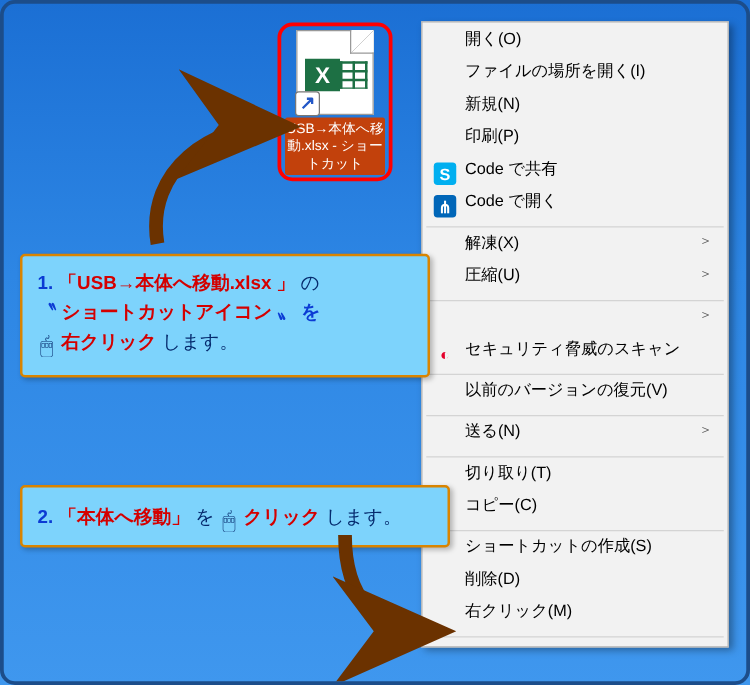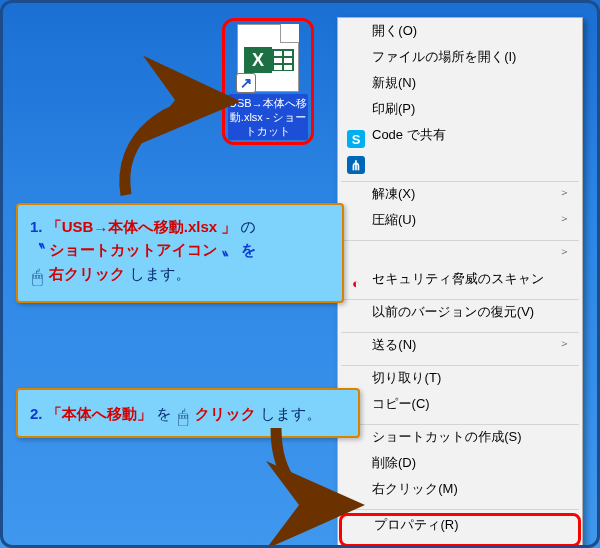--- a/index.html
+++ b/index.html
@@ -49,21 +49,21 @@
       linear-gradient(#1d7044,#1d7044) 20px 0/2px 100% no-repeat,
       #fff;
   }
   .sc-arrow{
     position:absolute;left:-2px;bottom:-2px;width:18px;height:18px;
     background:#fff;border:1px solid #777;border-radius:3px;
     color:#2257c7;font-size:15px;line-height:17px;font-weight:bold;
     text-align:center;
   }
   .sc-label{
-    background:#1d4ed8;color:#fff;font-size:11px;line-height:14px;
+    background:#c2410c;color:#fff;font-size:11px;line-height:14px;
     padding:2px 1px;border-radius:2px;word-break:break-all;
   }
 
   
   .menu{
     position:absolute;right:14px;top:14px;width:246px;
     background:#f2f2f2;border:1px solid #b0b0b0;
     box-shadow:3px 3px 6px rgba(0,0,0,.35);
     padding:4px 2px;box-sizing:border-box;
   }
@@ -128,20 +128,21 @@
     </div>
     <div class="mi">
       <span>印刷(P)</span>
     </div>
     <div class="mi">
       <span class="ic ic-skype">S</span>
       <span>Code で共有</span>
     </div>
     <div class="mi">
       <span class="ic ic-vsc">⋔</span>
+      <span>Code で開く</span>
     </div>
     <div class="sep"></div>
     <div class="mi">
       <span>解凍(X)</span>
       <span class="sub">＞</span>
     </div>
     <div class="mi">
       <span>圧縮(U)</span>
       <span class="sub">＞</span>
     </div>
@@ -173,23 +174,20 @@
     <div class="mi">
       <span>ショートカットの作成(S)</span>
     </div>
     <div class="mi">
       <span>削除(D)</span>
     </div>
     <div class="mi">
       <span>右クリック(M)</span>
     </div>
     <div class="sep"></div>
-    <div class="mi hi">
-      <span>プロパティ(R)</span>
-    </div>
   </div>
 
 <div class="callout" id="co1">
   <span class="num">1.</span>
   <span class="red">「USB→本体へ移動.xlsx 」</span>
   <span>の</span><br>
   <span class="q">〝</span>
   <span class="red">ショートカットアイコン</span>
   <span class="q">〟 を</span><br>
   <span class="mouse">🖱</span>

